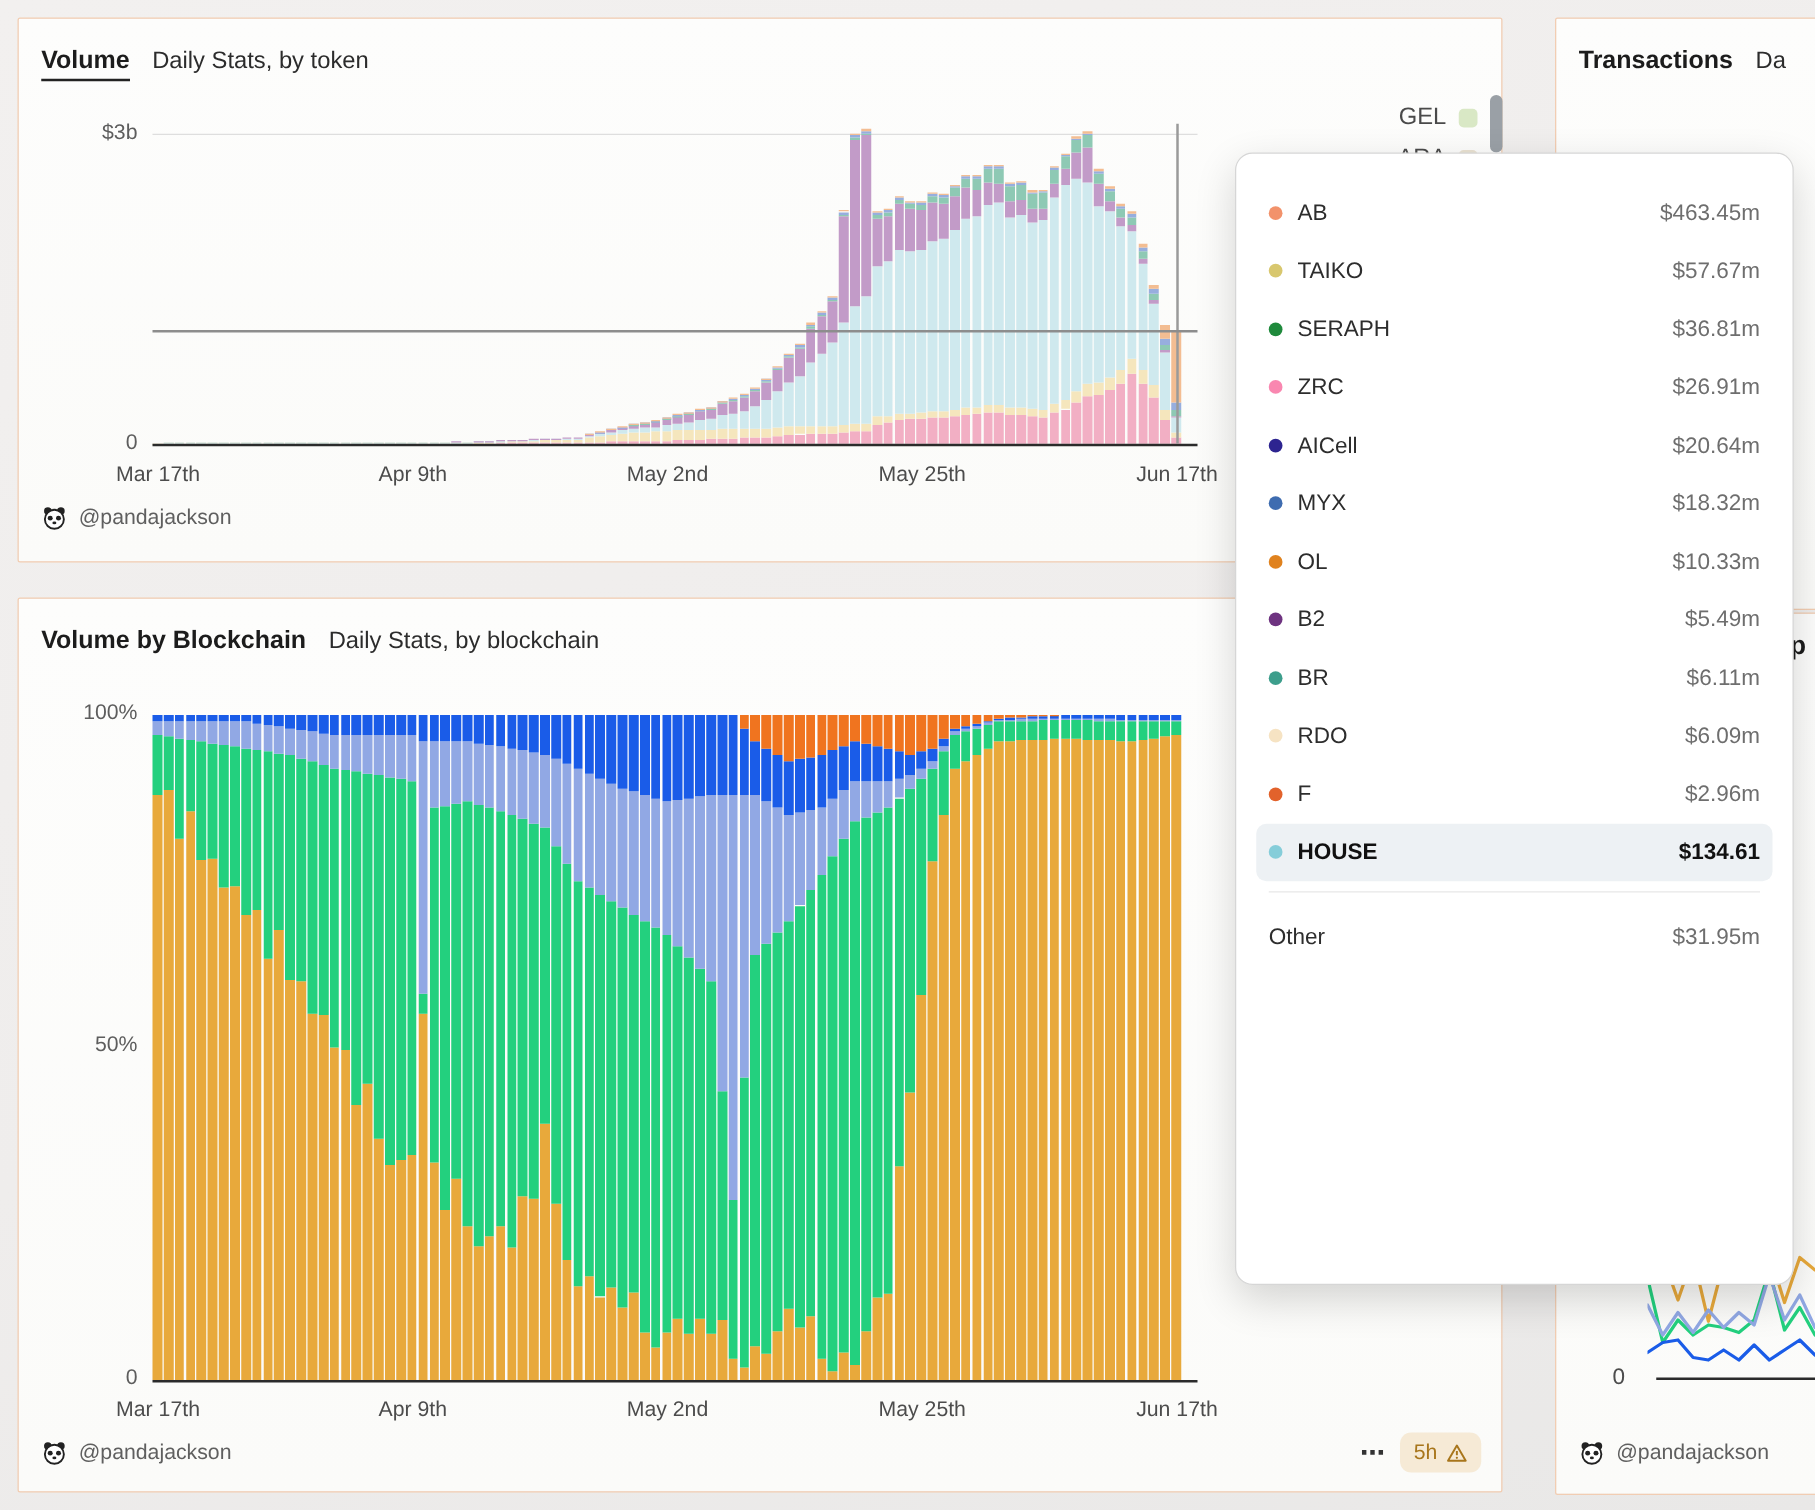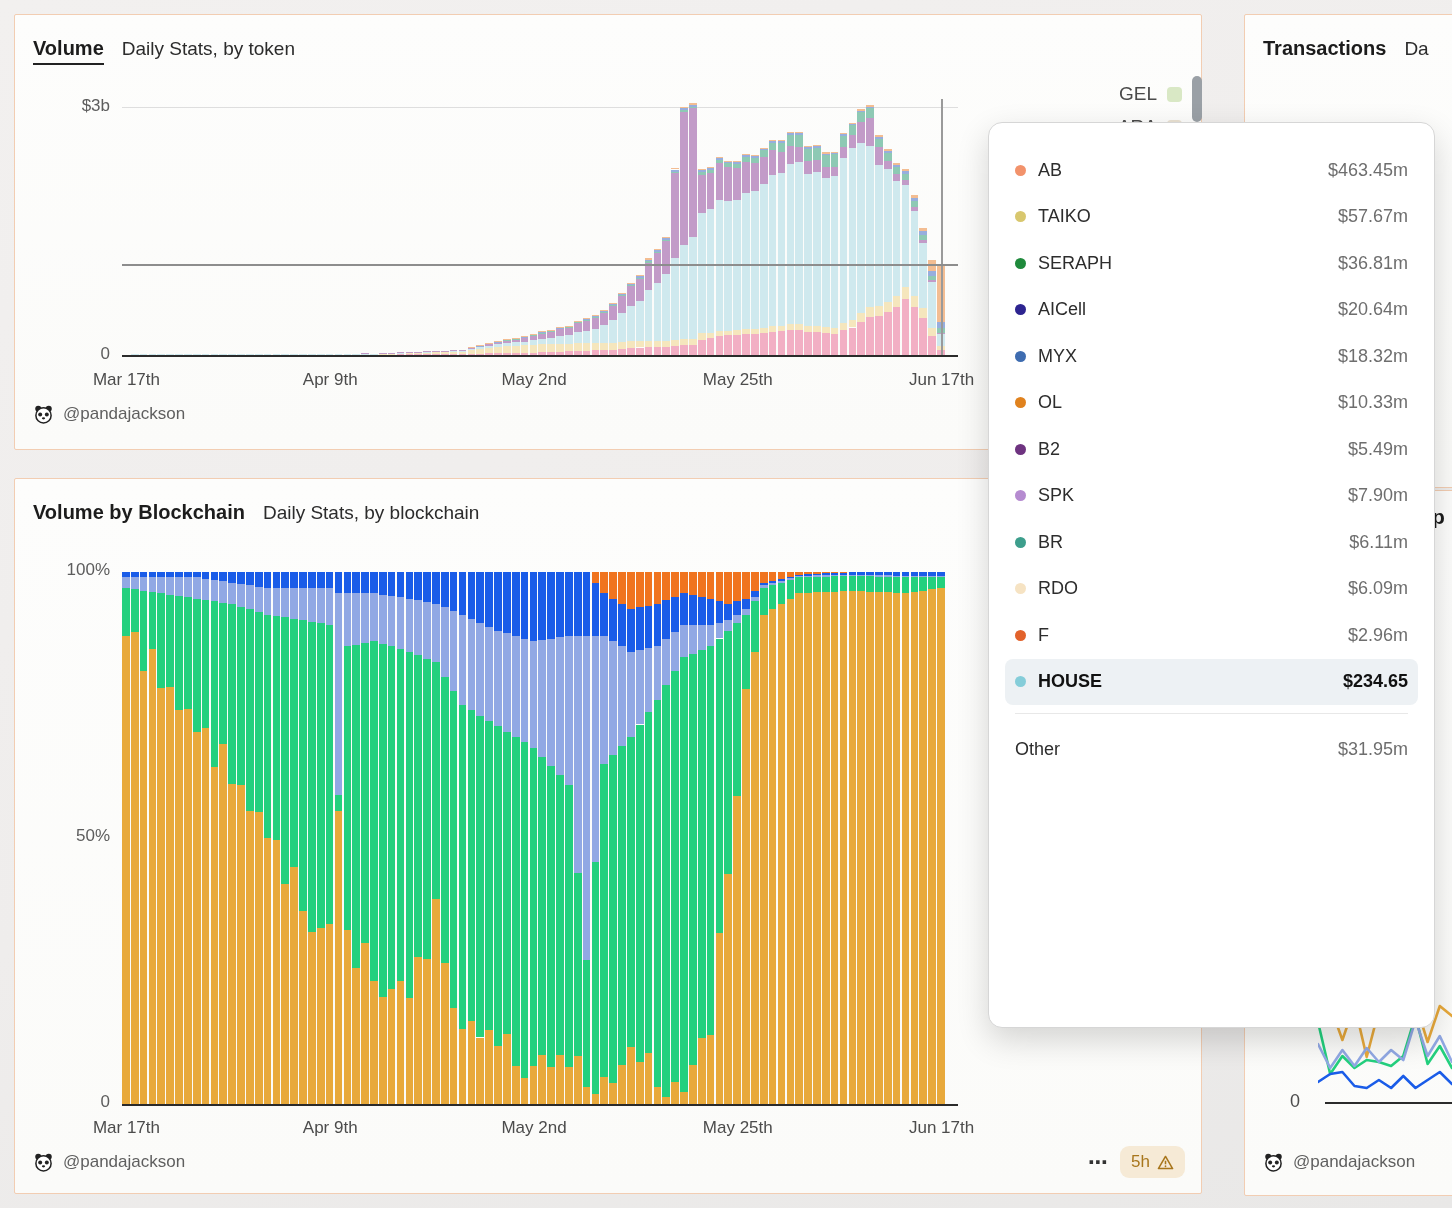--- a/index.html
+++ b/index.html
@@ -1091,63 +1091,63 @@
         <span class="dot" style="background: rgb(216, 199, 110);"></span>
         <span class="lbl">TAIKO</span>
         <span class="val">$57.67m</span>
       </div>
       <div class="tt-row">
         <span class="dot" style="background: rgb(31, 138, 60);"></span>
         <span class="lbl">SERAPH</span>
         <span class="val">$36.81m</span>
       </div>
       <div class="tt-row">
+        <span class="dot" style="background: rgb(249, 135, 176);"></span>
+        <span class="lbl">ZRC</span>
+        <span class="val">$26.91m</span>
+      </div>
+      <div class="tt-row">
         <span class="dot" style="background: rgb(45, 36, 144);"></span>
         <span class="lbl">AICell</span>
         <span class="val">$20.64m</span>
       </div>
       <div class="tt-row">
         <span class="dot" style="background: rgb(62, 108, 176);"></span>
         <span class="lbl">MYX</span>
         <span class="val">$18.32m</span>
       </div>
       <div class="tt-row">
         <span class="dot" style="background: rgb(224, 130, 30);"></span>
         <span class="lbl">OL</span>
         <span class="val">$10.33m</span>
       </div>
       <div class="tt-row">
         <span class="dot" style="background: rgb(110, 51, 128);"></span>
         <span class="lbl">B2</span>
         <span class="val">$5.49m</span>
       </div>
       <div class="tt-row">
-        <span class="dot" style="background: rgb(181, 139, 208);"></span>
-        <span class="lbl">SPK</span>
-        <span class="val">$7.90m</span>
-      </div>
-      <div class="tt-row">
         <span class="dot" style="background: rgb(61, 158, 140);"></span>
         <span class="lbl">BR</span>
         <span class="val">$6.11m</span>
       </div>
       <div class="tt-row">
         <span class="dot" style="background: rgb(246, 227, 195);"></span>
         <span class="lbl">RDO</span>
         <span class="val">$6.09m</span>
       </div>
       <div class="tt-row">
         <span class="dot" style="background: rgb(226, 98, 43);"></span>
         <span class="lbl">F</span>
         <span class="val">$2.96m</span>
       </div>
       <div class="tt-row hl">
         <span class="dot" style="background: rgb(133, 205, 217);"></span>
         <span class="lbl">HOUSE</span>
-        <span class="val">$234.65</span>
+        <span class="val">$134.61</span>
       </div>
     </div>
   <div class="tt-divider"></div>
   <div id="tt-foot">
       <div class="tt-foot">
         <span class="lbl">Other</span>
         <span class="val">$31.95m</span>
       </div>
     </div>
 </div>

